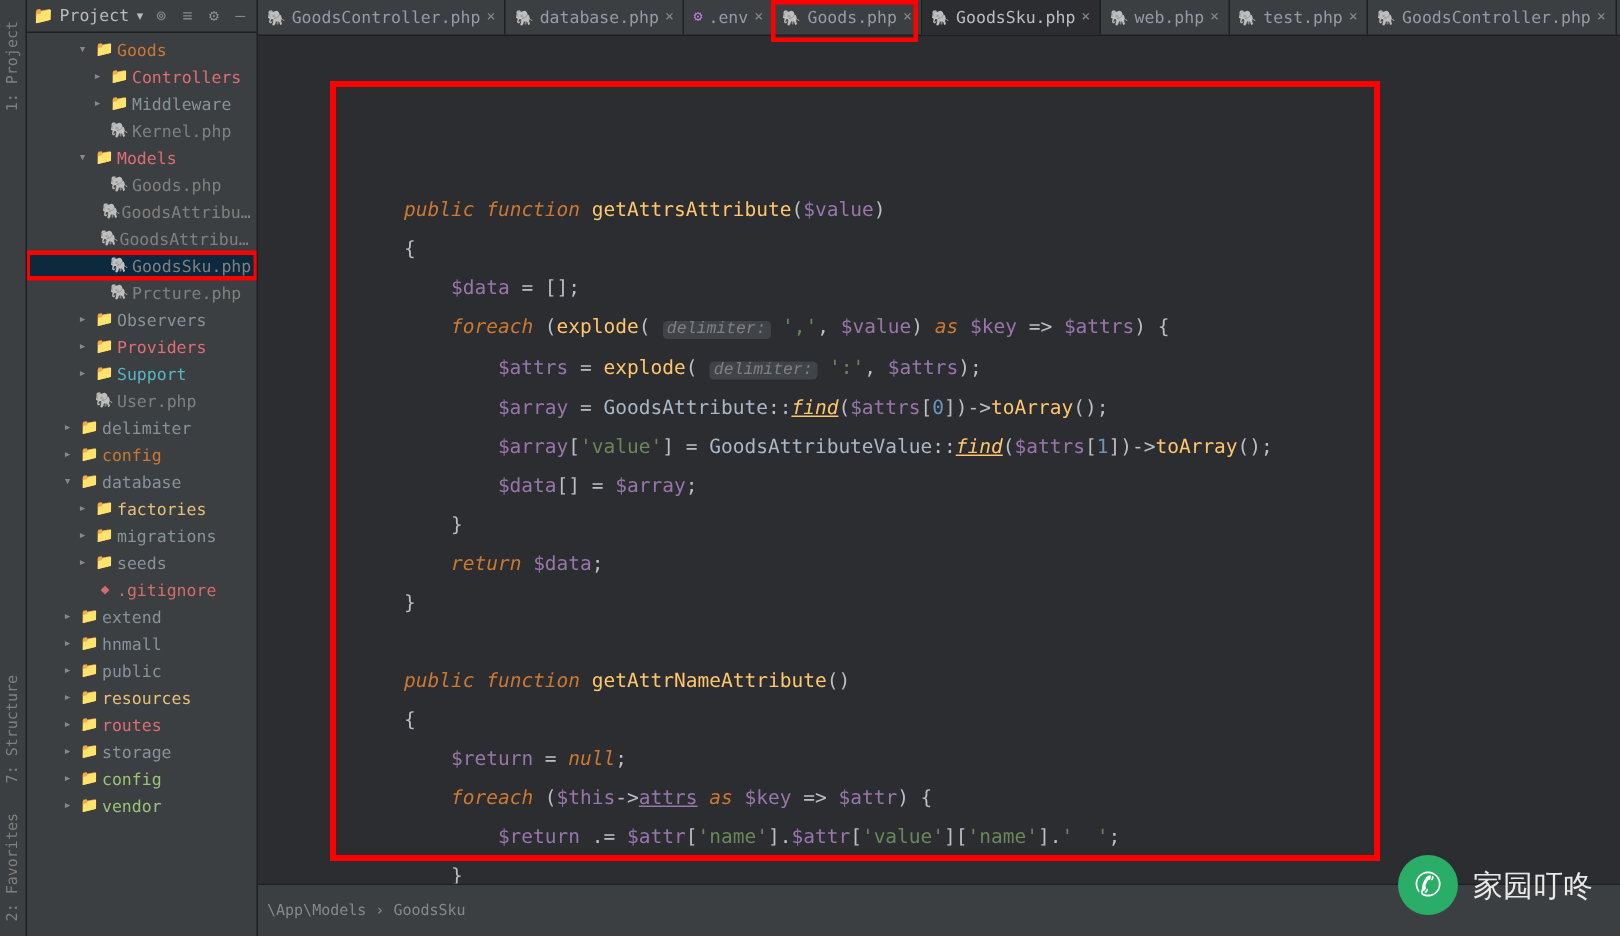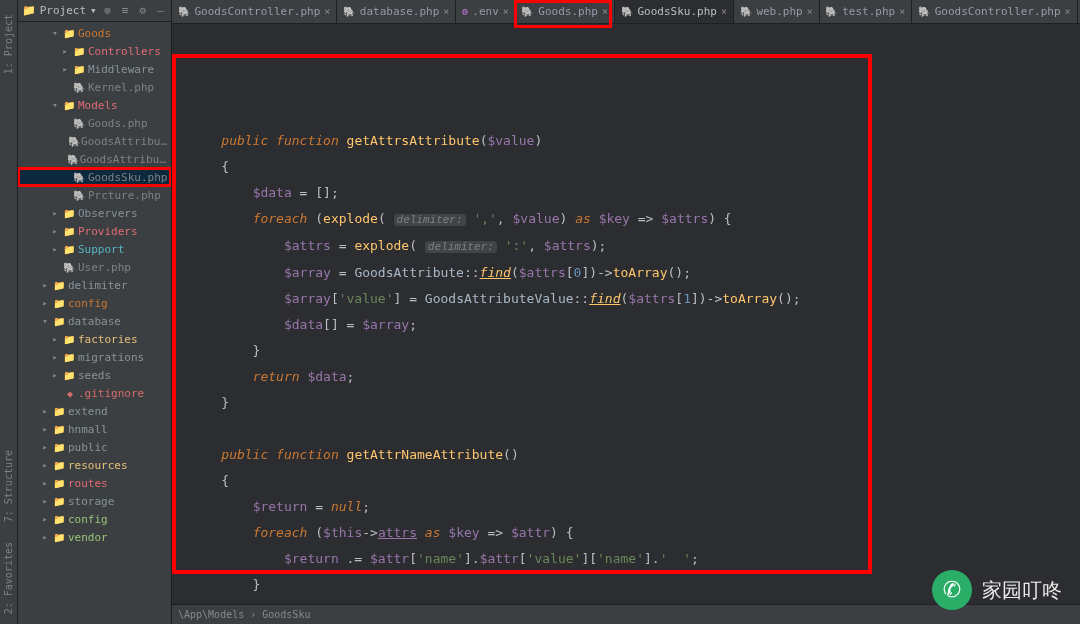--- a/index.html
+++ b/index.html
@@ -131,20 +131,21 @@
   line-height: 26px;
   border-right: 1px solid #313438;
 }
 .code {
   flex: 1;
   padding-left: 18px;
   font-size: 13px;
   line-height: 26px;
   white-space: pre;
   position: relative;
+  margin-left: 48px;
 }
 .code-overlay-box {
   position: absolute;
   left: 0px; top: 30px;
   width: 700px; height: 520px;
   border: 4px solid #ff0000;
   pointer-events: none;
 }
 .tab-overlay-box {
   position: absolute;
@@ -157,21 +158,21 @@
 .k  { color: #cc7832; font-style: italic; }
 .kn { color: #cc7832; }
 .fn { color: #ffc66d; }
 .v  { color: #9876aa; }
 .s  { color: #6a8759; }
 .n  { color: #6897bb; }
 .hint { color: #808080; background: #404348; border-radius: 3px; padding: 0 3px; font-style: italic; font-size: 11px; font-family: Liberation Mono, monospace;}
 .u  { text-decoration: underline; }
 .cls { color: #a9b7c6; }
 .breadcrumb {
-  height: 20px;
+  height: 35px;
   border-top: 1px solid #1e1f22;
   background: #3c3f41;
   font-size: 10px;
   color: #888;
   display: flex;
   align-items: center;
   padding-left: 6px;
   gap: 6px;
 }
 .watermark {

